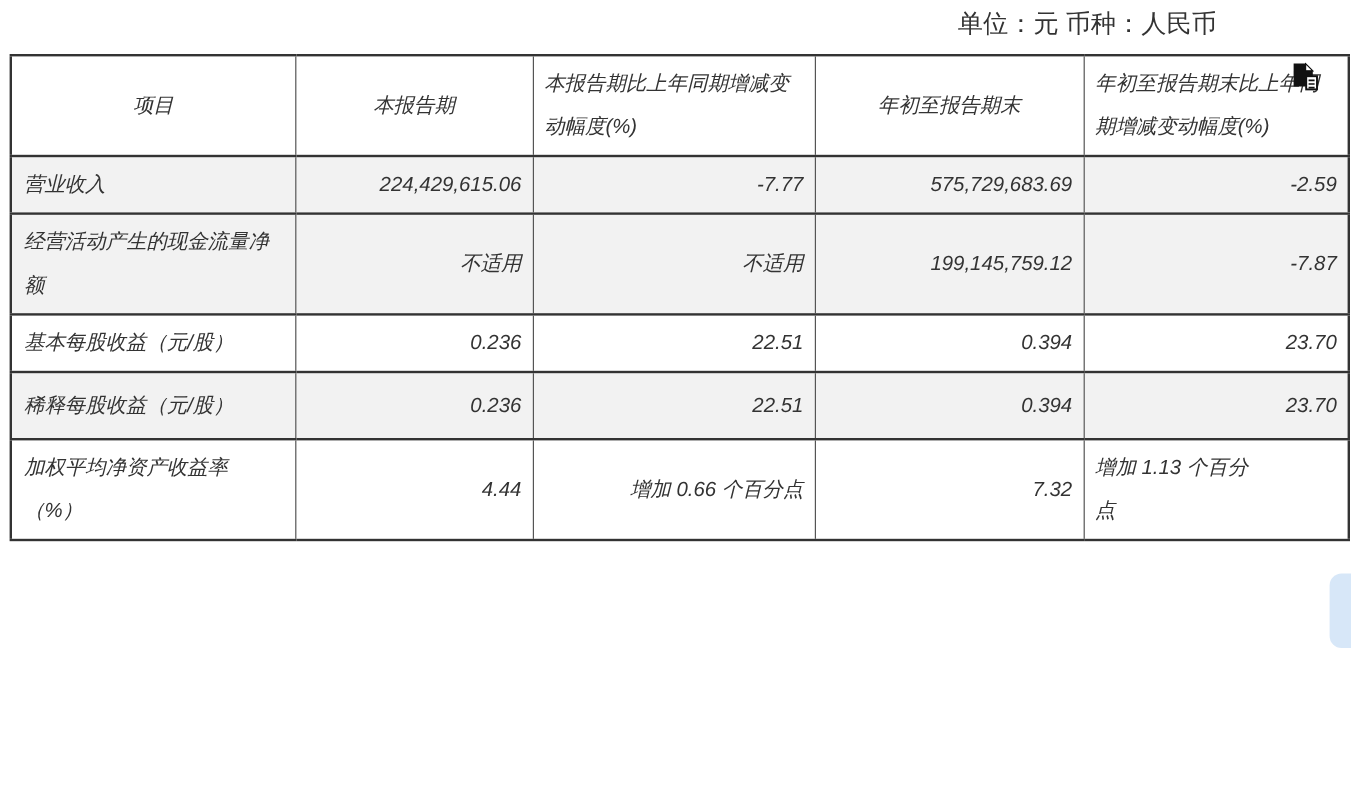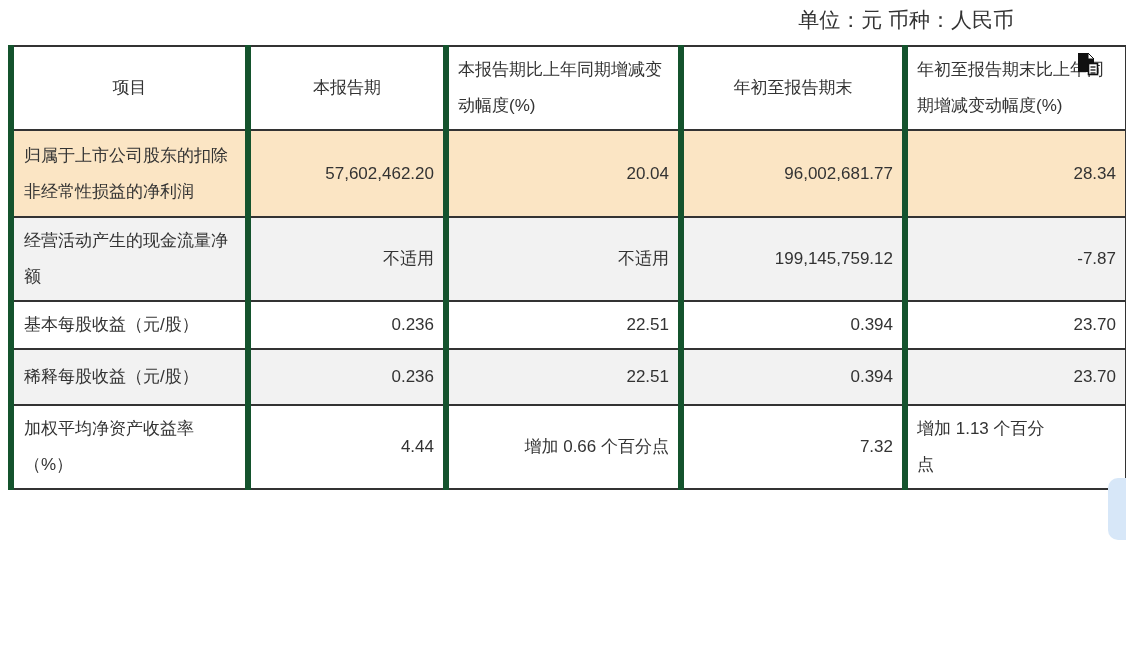--- a/index.html
+++ b/index.html
@@ -23,27 +23,28 @@
     top: 45px;
     width: 1115px;
     border-collapse: collapse;
     table-layout: fixed;
     font-size: 17px;
     color: #333333;
   }
   table.report { border: 2px solid var(--border, #333333); }
   table.report th,
   table.report td {
-    border-left: 6px solid #14532d;
+    border-left: 1px solid #14532d;
     border-right: 1px solid #555555;
     border-top: 2px solid var(--border, #333333);
     border-bottom: 2px solid var(--border, #333333);
     vertical-align: middle;
     line-height: 36px;
     overflow: hidden;
+    font-style: italic;
   }
   table.report th { font-weight: normal; }
   .c-item   { text-align: left;   padding: 5px 8px 5px 10px; }
   .c-num    { text-align: right;  padding: 5px 9px; }
   .th-c     { padding: 5px 8px; margin-left: 20px; }
   .th-l     { text-align: left;   padding: 5px 8px 5px 9px; }
   .th-r     { text-align: center;  padding: 5px 9px; }
   tr.row-gray { background: var(--gray, #f2f2f2); }
   tr.row-hl   { background: var(--hl, #fbe5c4); }
   td .line { display: block; }
@@ -82,26 +83,26 @@
       <col style="width:221px">
   </colgroup>
   <tbody>
       <tr style="height:82px">
     <th class="th-c">项目</th>
     <th class="th-c">本报告期</th>
     <th class="th-l">本报告期比上年同期增减变动幅度(%)</th>
     <th class="th-r">年初至报告期末</th>
     <th class="th-l">年初至报告期末比上年同期增减变动幅度(%)</th>
   </tr>
-  <tr style="height:87px" class="row-hl">
-    <td class="c-item">归属于上市公司股东的扣除非经常性损益的净利润</td>
-    <td class="c-num">57,602,462.20</td>
-    <td class="c-num">20.04</td>
-    <td class="c-num">96,002,681.77</td>
-    <td class="c-num">28.34</td>
+  <tr style="height:48px" class="row-gray">
+    <td class="c-item">营业收入</td>
+    <td class="c-num">224,429,615.06</td>
+    <td class="c-num">-7.77</td>
+    <td class="c-num">575,729,683.69</td>
+    <td class="c-num">-2.59</td>
   </tr>
   <tr style="height:77px" class="row-gray">
     <td class="c-item">经营活动产生的现金流量净额</td>
     <td class="c-num">不适用</td>
     <td class="c-num">不适用</td>
     <td class="c-num">199,145,759.12</td>
     <td class="c-num">-7.87</td>
   </tr>
   <tr style="height:48px">
     <td class="c-item">基本每股收益（元/股）</td>

